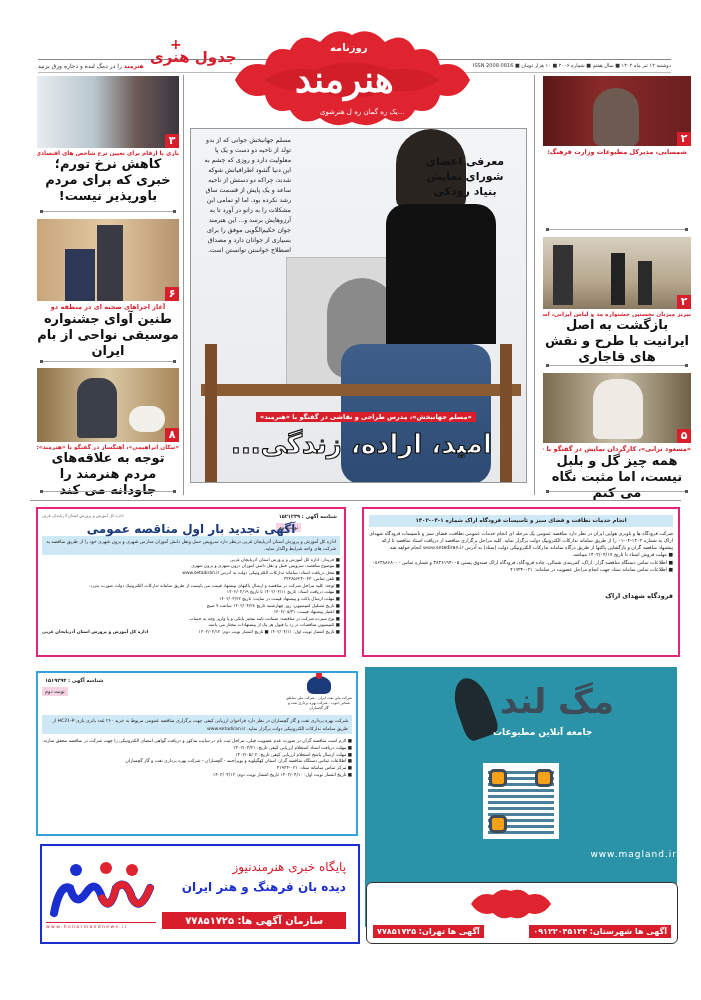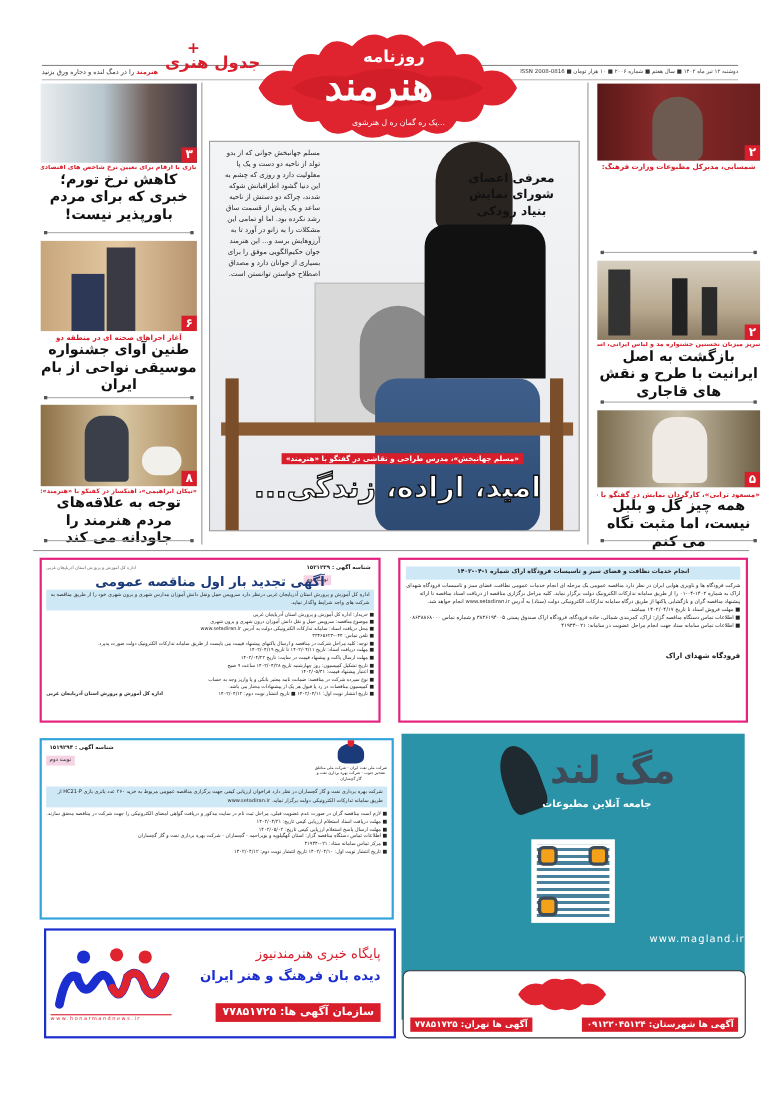--- a/index.html
+++ b/index.html
@@ -47,21 +47,21 @@
   <span>را در دمگ لنده و دجاره ورق بزنید</span>
 </div>
 <div class="plus">+</div>
 <div class="jadval">جدول هنری</div>
 
 <div class="logo">
   <svg width="255" height="110" viewBox="0 0 255 110">
     <path d="M10 60 Q20 40 40 45 Q45 25 65 30 Q75 10 95 22 Q110 5 127 15 Q145 5 160 22 Q180 10 190 30 Q210 25 215 45 Q235 40 245 60 Q235 80 215 75 Q210 95 190 90 Q180 108 160 98 Q145 110 127 102 Q110 110 95 98 Q75 108 65 90 Q45 95 40 75 Q20 80 10 60 Z" fill="#e0242f"></path>
     <path d="M40 60 Q60 45 90 50 Q127 35 165 50 Q195 45 215 60 Q195 75 165 70 Q127 85 90 70 Q60 75 40 60 Z" fill="#c81a24" opacity="0.6"></path>
   </svg>
-  <div class="abs" style="left:105px;top:22px;color:#fff;font-size:15px;font-weight:bold">روزنامه</div>
+  <div class="abs" style="left:105px;top:22px;color:#fff;font-size:10px;font-weight:bold">روزنامه</div>
   <div class="abs" style="left:70px;top:38px;color:#fff;font-size:36px;font-weight:bold;font-family:'DejaVu Serif',serif">هنرمند</div>
   <div class="abs" style="left:95px;top:88px;color:#fff;font-size:7px">...یک ره گمان ره ل هنرشوی</div>
 </div>
 
 <div class="vline" style="left:183px;top:75px;height:420px"></div>
 <div class="vline" style="left:534px;top:75px;height:420px"></div>
 
 <div class="story" style="left:543px;top:76px">
   <div class="photo" style="position:relative;width:148px;height:70px;background:linear-gradient(90deg,#5a1818,#8a2a2a 40%,#6b1f1f);">
     <div class="abs" style="left:50px;top:12px;width:46px;height:58px;border-radius:22px 22px 8px 8px;background:#6d5a50"></div>
@@ -225,21 +225,21 @@
         <path d="M4 17 Q12 4 26 8 Q34 0 44 4 Q54 0 62 8 Q76 4 84 17 Q76 30 62 26 Q54 34 44 30 Q34 34 26 26 Q12 30 4 17Z" fill="#e0242f"></path>
       </svg>
   </div>
   <div class="red-label" style="right:6px;top:42px">آگهی ها شهرستان: ۰۹۱۲۲۰۴۵۱۲۴</div>
   <div class="red-label" style="left:6px;top:42px">آگهی ها تهران: ۷۷۸۵۱۷۲۵</div>
 </div>
 
 <div class="news-box">
   <div class="abs" style="right:12px;top:14px;font-size:12px;font-weight:normal;color:#d81e2b">پایگاه خبری هنرمندنیوز</div>
   <div class="abs" style="right:12px;top:34px;font-size:12px;font-weight:bold;color:#1b2ed0">دیده بان فرهنگ و هنر ایران</div>
-  <div class="red-label" style="right:12px;top:66px;font-size:10px;padding:3px 6px">سازمان آگهی ها: ۷۷۸۵۱۷۲۵</div>
+  <div class="red-label" style="right:12px;top:66px;font-size:10px;padding:3px 23px">سازمان آگهی ها: ۷۷۸۵۱۷۲۵</div>
   <div class="abs" style="left:4px;top:12px;width:110px;height:60px">
     <svg width="110" height="60" viewBox="0 0 110 60">
       <circle cx="30" cy="12" r="6" fill="#1b2ed0"></circle>
         <circle cx="60" cy="10" r="6" fill="#e0242f"></circle>
         <circle cx="86" cy="12" r="6" fill="#e0242f"></circle>
       <path d="M8 55 Q14 25 24 30 Q30 50 40 35 Q50 20 56 40 Q64 55 70 30 Q80 20 86 40 Q94 55 104 30" stroke="#1b2ed0" stroke-width="8" fill="none" stroke-linecap="round"></path>
       <path d="M56 40 Q64 55 70 30 Q80 20 86 40 Q94 55 104 30" stroke="#e0242f" stroke-width="7" fill="none" stroke-linecap="round"></path>
     </svg>
   </div>
   <div class="abs" style="left:4px;top:76px;font-size:4.5px;color:#d81e2b;direction:ltr;border-top:1px solid #d81e2b;padding-top:1px;width:110px;letter-spacing:1.4px">www.honarmandnews.ir</div>

